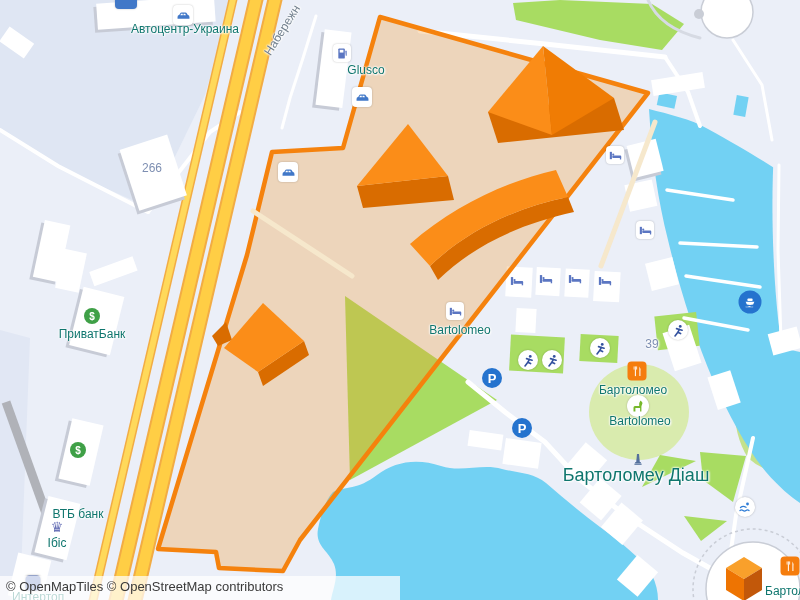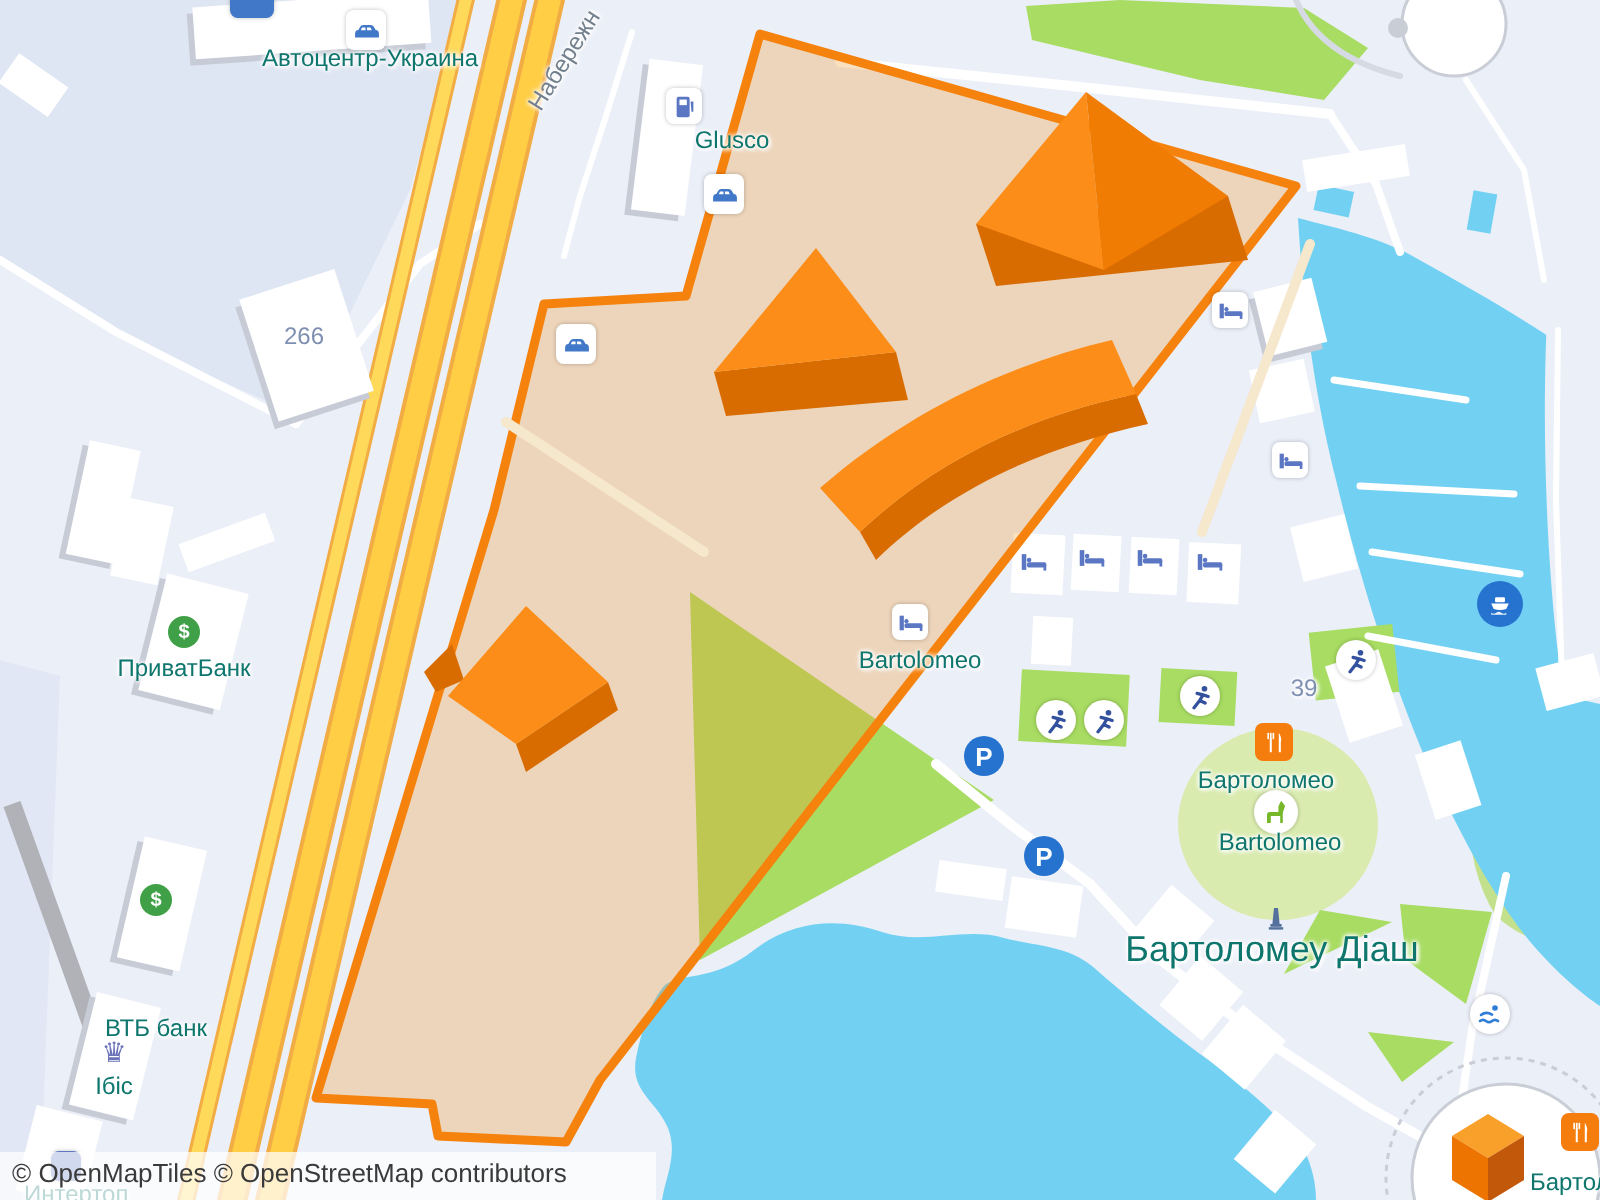--- a/index.html
+++ b/index.html
@@ -16,21 +16,21 @@
   .icon{position:absolute;transform:translate(-50%,-50%);display:flex;align-items:center;
         justify-content:center;z-index:5;}
   .sq{background:#fff;border-radius:4px;box-shadow:0 0 2px rgba(0,0,0,.25);}
   .circ{background:#fff;border-radius:50%;box-shadow:0 0 2px rgba(0,0,0,.25);}
   .pcirc{background:#2573CE;border-radius:50%;color:#fff;font-weight:bold;font-size:13px;}
   .bankc{background:#3FA047;border-radius:50%;color:#fff;font-weight:bold;font-size:10px;}
   .restc{background:#F57D0D;border-radius:4px;}
   .ferryc{background:#2573CE;border-radius:50%;}
   .crown{font-family:"DejaVu Sans","Liberation Sans",sans-serif;color:#6B74B8;font-size:14px;
          text-shadow:0 0 2px #fff,0 0 2px #fff;}
-  #attribution{position:absolute;left:0;bottom:0;width:328px;height:24px;z-index:10;
+  #attribution{position:absolute;left:0;bottom:0;width:400px;height:24px;z-index:10;
       background:rgba(255,255,255,.72);font-size:13px;color:#3a3a3a;
       padding:3px 8px 0 6px;box-sizing:border-box;white-space:nowrap;}
   #maptiler-logo{position:absolute;left:722px;top:556px;z-index:9;}
 </style>
 </head>
 <body>
 
 <div id="map">
 <svg class="base" width="800" height="600" viewBox="0 0 800 600">
 

